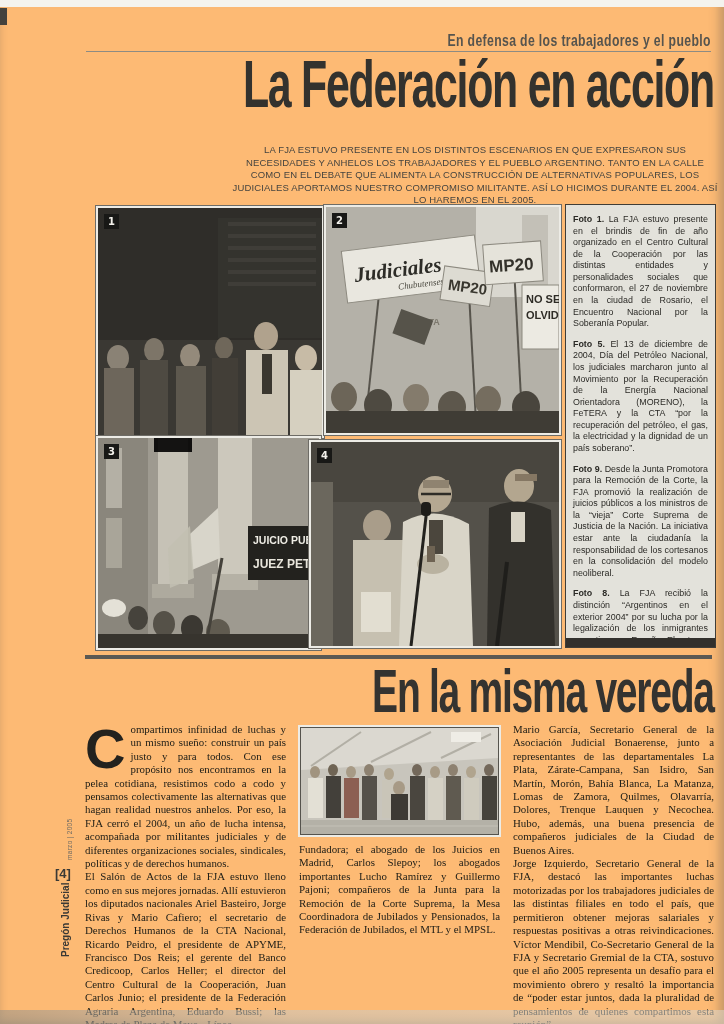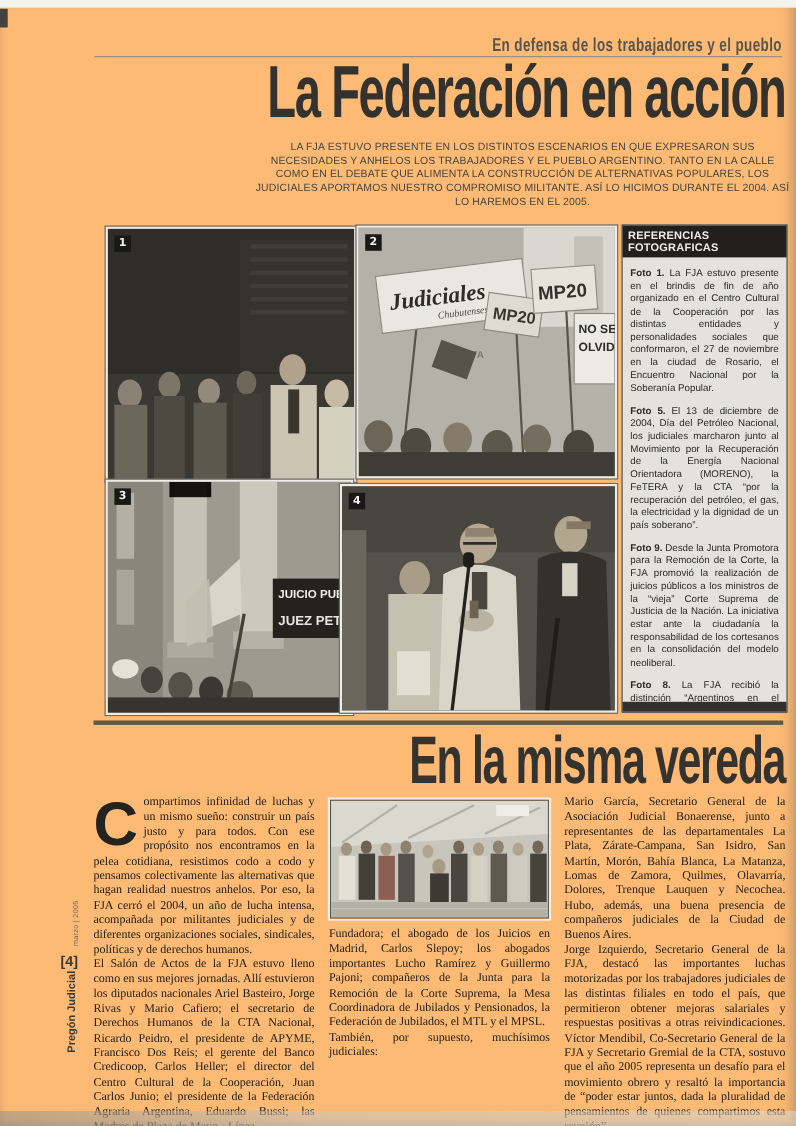--- a/index.html
+++ b/index.html
@@ -12,21 +12,21 @@
         background:linear-gradient(to right,#93918b,#c9c7c0 40%,#d8d6cf);opacity:.55;}
 
   
   .kicker{position:absolute;right:13px;top:31px;font-family:"Liberation Sans",sans-serif;
         font-weight:bold;font-size:17px;color:#56544e;white-space:nowrap;
         transform:scaleX(.72);transform-origin:right bottom;letter-spacing:.5px;}
   .kicker-rule{position:absolute;left:86px;top:51px;width:625px;height:0;border-top:1.5px solid #8d8b83;}
   .headline1{position:absolute;right:10px;top:50px;font-family:"Liberation Sans",sans-serif;
         font-weight:bold;font-size:67px;color:#33322e;white-space:nowrap;letter-spacing:-2px;
         transform:scaleX(.64);transform-origin:right top;line-height:1;}
-  .intro{position:absolute;left:232px;top:128px;width:486px;font-family:"Liberation Sans",sans-serif;
+  .intro{position:absolute;left:232px;top:144px;width:486px;font-family:"Liberation Sans",sans-serif;
         font-size:9.5px;line-height:1.32;text-align:center;color:#45443f;letter-spacing:.15px;}
 
   
   .photogrid{position:absolute;left:94px;top:203px;width:466px;height:446px;}
   .photo{position:absolute;border:2px solid #edece6;outline:1px solid #6e6c66;overflow:hidden;background:#8a877f;}
   .photo svg{display:block;width:100%;height:100%;}
   .badge{position:absolute;top:6px;left:6px;width:15px;height:15px;background:#181816;color:#f2f0ea;
         font:bold 10px/15px "DejaVu Sans",sans-serif;text-align:center;}
   .p1{left:2px;top:3px;width:224px;height:228px;}
   .p2{left:230px;top:2px;width:233px;height:226px;}
@@ -203,21 +203,20 @@
         <rect x="204" y="32" width="22" height="7" fill="#857763"></rect>
         <path d="M178 66 Q208 52 240 68 L244 204 L176 204 Z" fill="#33312c"></path>
         <rect x="200" y="70" width="14" height="30" fill="#d8d3c5"></rect>
         <line x1="186" y1="204" x2="196" y2="120" stroke="#1f1e1b" stroke-width="4"></line>
       </svg>
       <span class="badge">4</span>
     </div>
   </div>
 
   <aside class="sidebar">
-    <div class="sidebar-header">REFERENCIAS FOTOGRAFICAS</div>
     <div class="sidebar-body">
       <p class="foto-ref"><span class="foto-lead">Foto 1.</span><span> La FJA estuvo presente en el brindis de fin de año organizado en el Centro Cultural de la Cooperación por las distintas entidades y personalidades sociales que conformaron, el 27 de noviembre en la ciudad de Rosario, el Encuentro Nacional por la Soberanía Popular.</span></p>
       <p class="foto-ref"><span class="foto-lead">Foto 5.</span><span> El 13 de diciembre de 2004, Día del Petróleo Nacional, los judiciales marcharon junto al Movimiento por la Recuperación de la Energía Nacional Orientadora (MORENO), la FeTERA y la CTA “por la recuperación del petróleo, el gas, la electricidad y la dignidad de un país soberano”.</span></p>
       <p class="foto-ref"><span class="foto-lead">Foto 9.</span><span> Desde la Junta Promotora para la Remoción de la Corte, la FJA promovió la realización de juicios públicos a los ministros de la “vieja” Corte Suprema de Justicia de la Nación. La iniciativa estar ante la ciudadanía la responsabilidad de los cortesanos en la consolidación del modelo neoliberal.</span></p>
       <p class="foto-ref"><span class="foto-lead">Foto 8.</span><span> La FJA recibió la distinción “Argentinos en el exterior 2004” por su lucha por la legalización de los inmigrantes argentinos en España. El acto se desarrolló en la Federación de Instituciones Gallegas y el anfitrión, Lois Pérez Leira, entregó el reconocimiento a Jorge Izquierdo y Víctor Mendíbil.</span></p>
     </div>
     <div class="sidebar-footer"></div>
   </aside>
 
   <div class="rule2"></div>
@@ -259,21 +258,20 @@
             <ellipse cx="170" cy="44" rx="5" ry="6" fill="#b0a48e"></ellipse>
               <rect x="163" y="50" width="15" height="42" fill="#cfcbbe"></rect>
             <ellipse cx="188" cy="42" rx="5" ry="6" fill="#73685a"></ellipse>
               <rect x="181" y="48" width="15" height="44" fill="#46433c"></rect>
           </g>
           <rect x="0" y="92" width="197" height="14" fill="#b4b1a7"></rect>
           <line x1="0" y1="98" x2="197" y2="98" stroke="#c4c1b7" stroke-width="1"></line>
         </svg>
       </div>
       <p>Fundadora; el abogado de los Juicios en Madrid, Carlos Slepoy; los abogados importantes Lucho Ramírez y Guillermo Pajoni; compañeros de la Junta para la Remoción de la Corte Suprema, la Mesa Coordinadora de Jubilados y Pensionados, la Federación de Jubilados, el MTL y el MPSL.</p>
-      <p>También, por supuesto, muchísimos judiciales:</p>
     </div>
     <div class="col">
       <p>Mario García, Secretario General de la Asociación Judicial Bonaerense, junto a representantes de las departamentales La Plata, Zárate-Campana, San Isidro, San Martín, Morón, Bahía Blanca, La Matanza, Lomas de Zamora, Quilmes, Olavarría, Dolores, Trenque Lauquen y Necochea. Hubo, además, una buena presencia de compañeros judiciales de la Ciudad de Buenos Aires.</p>
       <p>Jorge Izquierdo, Secretario General de la FJA, destacó las importantes luchas motorizadas por los trabajadores judiciales de las distintas filiales en todo el país, que permitieron obtener mejoras salariales y respuestas positivas a otras reivindicaciones. Víctor Mendibil, Co-Secretario General de la FJA y Secretario Gremial de la CTA, sostuvo que el año 2005 representa un desafío para el movimiento obrero y resaltó la importancia de “poder estar juntos, dada la pluralidad de pensamientos de quienes compartimos esta reunión”.</p>
     </div>
   </div>
 
   <div class="pub">Pregón Judicial</div>
   <div class="pagenum">[4]</div>
   <div class="issuedate">marzo | 2005</div>

